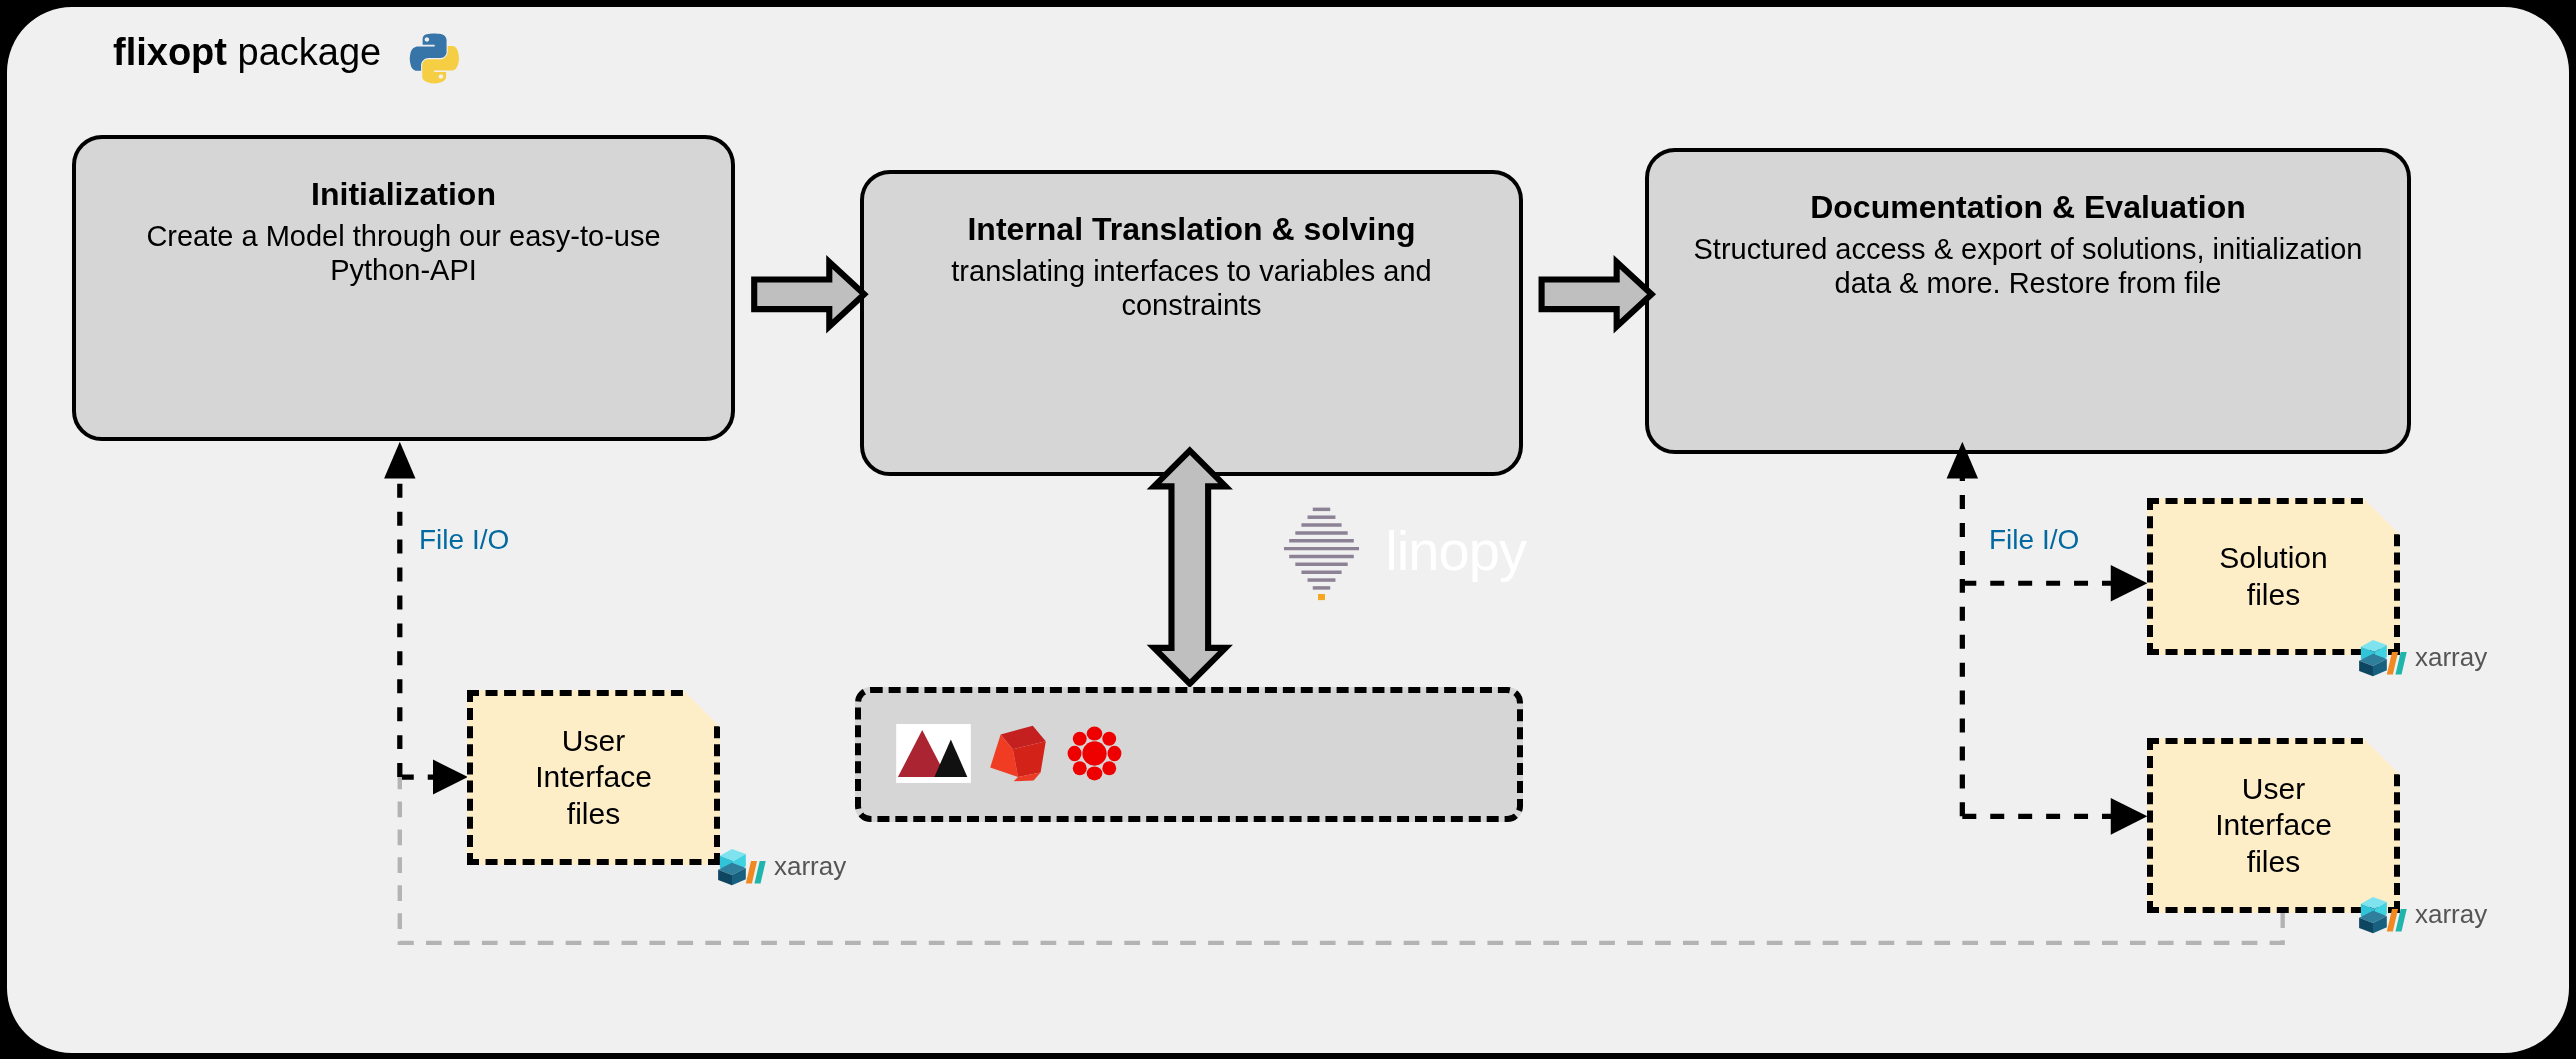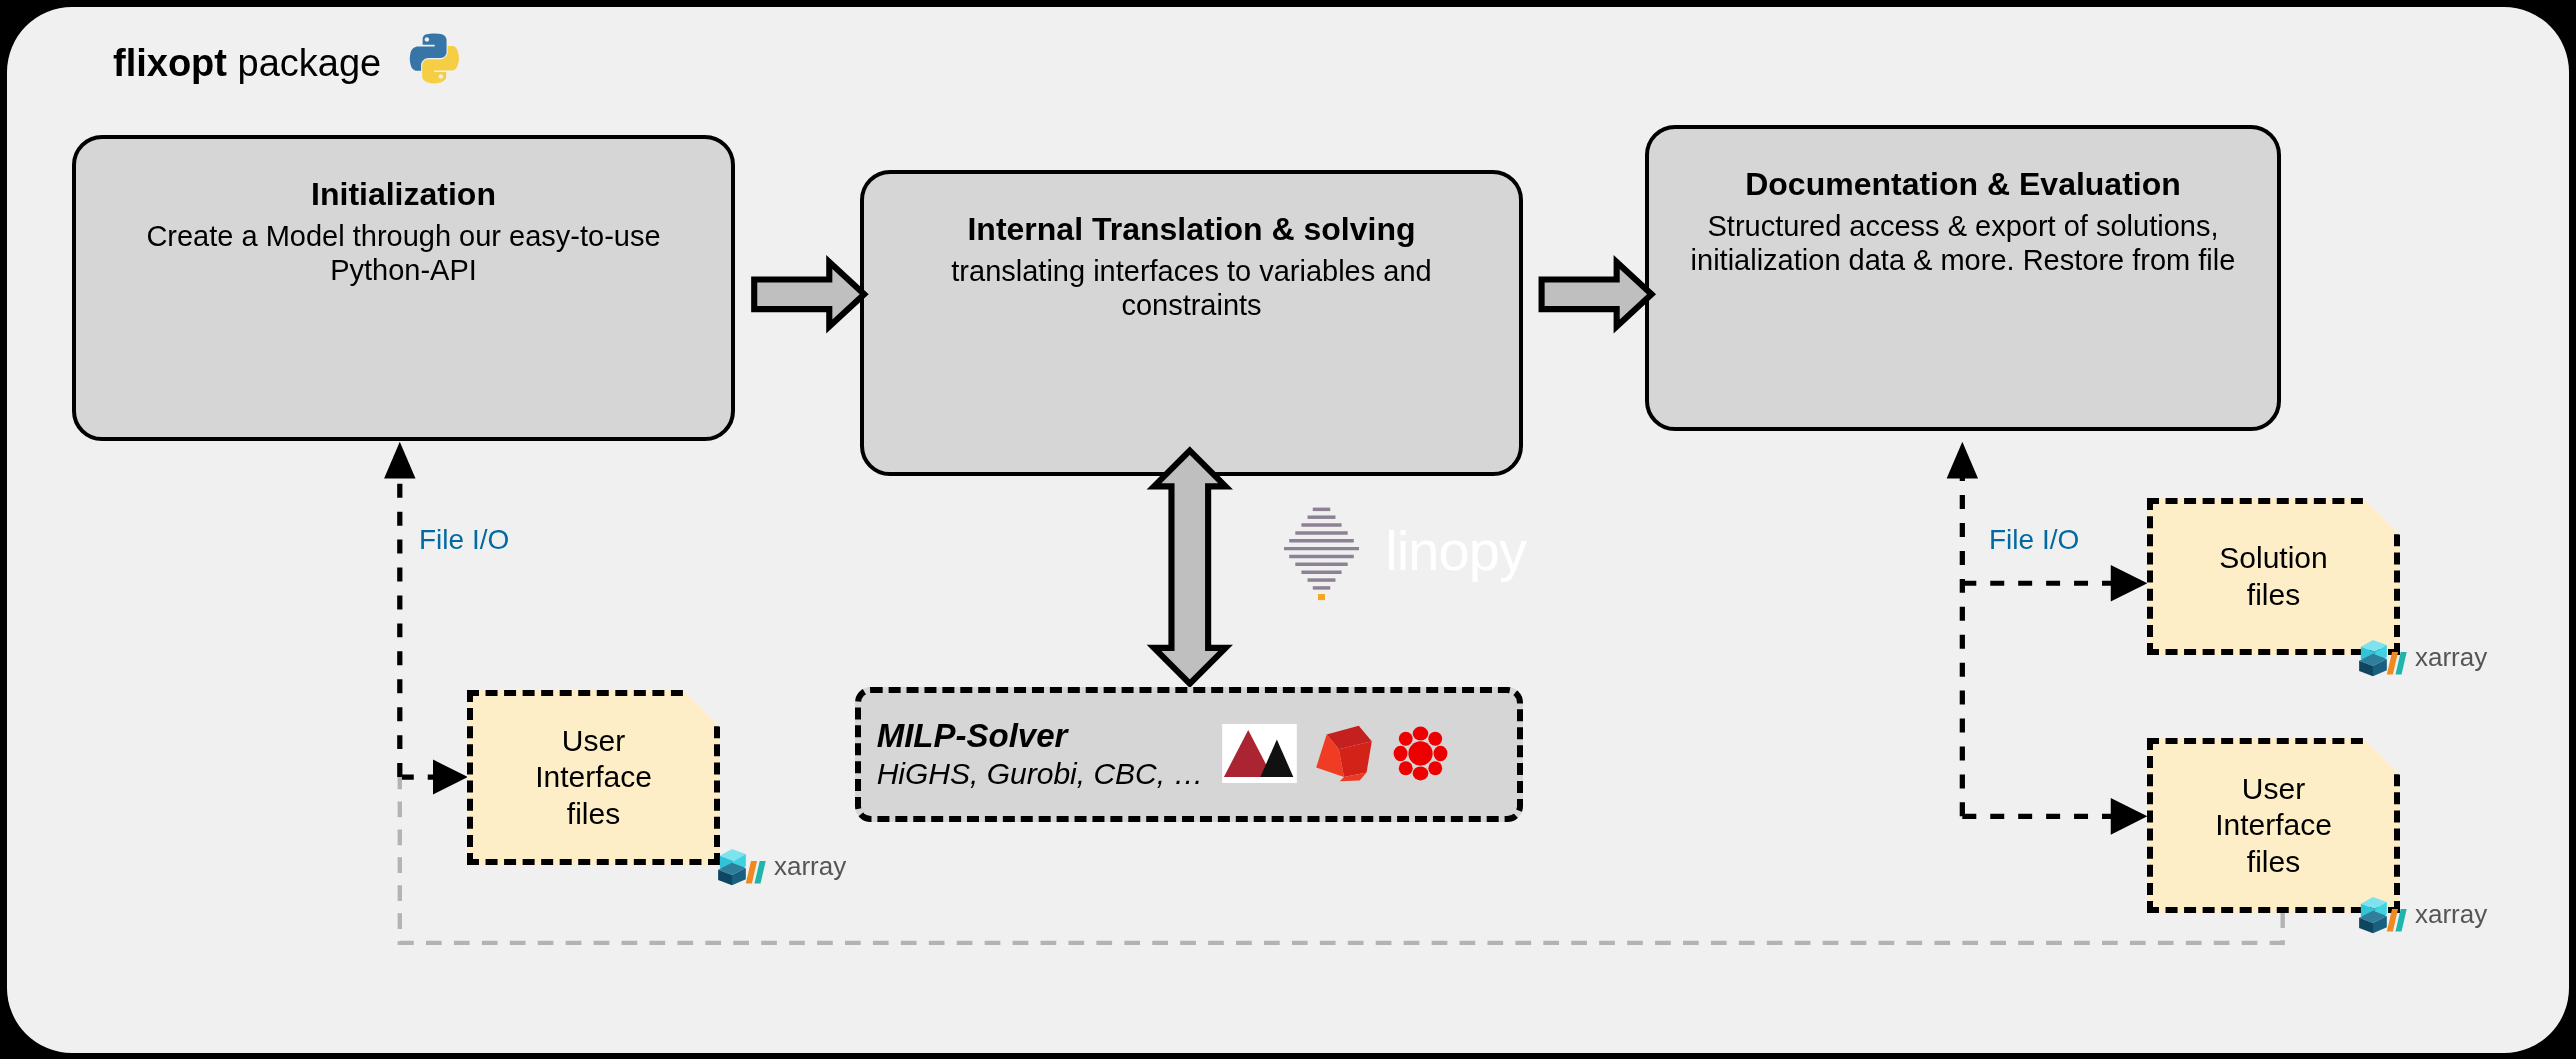--- a/index.html
+++ b/index.html
@@ -9,40 +9,40 @@
   
   #frame{
     position:absolute;left:7px;top:7px;width:2562px;height:1046px;
     background:#f0f0f0;border-radius:65px;box-sizing:border-box;
   }
 
   
   #title{
     position:absolute;left:113px;top:31px;
     font-size:38px;color:#000;white-space:nowrap;
-    display:flex;align-items:flex-end;gap:26px;
+    display:flex;align-items:flex-start;gap:26px;
   }
   #title .bold{font-weight:bold;}
   #title .reg{font-weight:normal;}
 
   
   .python-logo{display:inline-block;width:54px;height:54px;position:relative;vertical-align:middle;}
 
   
   .stage-box{
     position:absolute;background:#d6d6d6;border:4.4px solid #000;border-radius:30px;
     box-sizing:border-box;display:flex;flex-direction:column;align-items:center;
     justify-content:flex-start;padding:37px 23px 0 23px;text-align:center;
   }
   .stage-box .st-title{font-size:32px;font-weight:bold;line-height:1.17;color:#000;}
   .stage-box .st-desc{font-size:29px;font-weight:normal;line-height:1.2;color:#000;margin-top:5.2px;}
 
   #box1{left:72px;top:135px;width:663px;height:306px;}
   #box2{left:860px;top:135px;width:663px;height:306px;margin-top:35px;}
-  #box3{left:1645px;top:125px;width:636px;height:306px;}
+  #box3{left:1645px;top:148px;width:766px;height:306px;}
 
   
   #milp{
     position:absolute;left:855px;top:687px;width:668px;height:135px;
     background:#d6d6d6;border:6.1px dashed #000;border-radius:15.7px;box-sizing:border-box;
     display:flex;align-items:center;padding:0 15.7px;
   }
   #milp .milp-text{display:flex;flex-direction:column;justify-content:center;flex:0 0 auto;}
   #milp .milp-title{font-size:33px;font-weight:bold;font-style:italic;color:#000;line-height:1.15;}
   #milp .milp-sub{font-size:30px;font-style:italic;color:#000;line-height:1.2;margin-top:1.7px;}
@@ -142,24 +142,20 @@
       <line x1="2248" y1="935" x2="2432" y2="935" stroke="#000" stroke-width="6" stroke-dasharray="16,16"></line>
       <polygon points="2460,935 2418,914 2418,956" fill="#000"></polygon>
     </g>
 
     <g>
       <path d="M 2615 1045 L 2615 1080 L 458 1080 L 458 890" fill="none" stroke="#b3b3b3" stroke-width="5" stroke-dasharray="18,14"></path>
     </g>
   </svg>
 
   <div id="milp">
-    <div class="milp-text">
-      <div class="milp-title">MILP-Solver</div>
-      <div class="milp-sub">HiGHS, Gurobi, CBC, …</div>
-    </div>
     <div class="solver-logos">
       <span>
         <svg width="75" height="59" viewBox="0 0 86 68">
           <rect x="0" y="0" width="86" height="68" fill="#ffffff"></rect>
           <polygon points="30,7 58,61 2,61" fill="#ab2431"></polygon>
           <polygon points="63,18 82,61 44,61" fill="#111111"></polygon>
         </svg>
       </span>
       <span>
         <svg width="66" height="63" viewBox="0 0 76 72">

